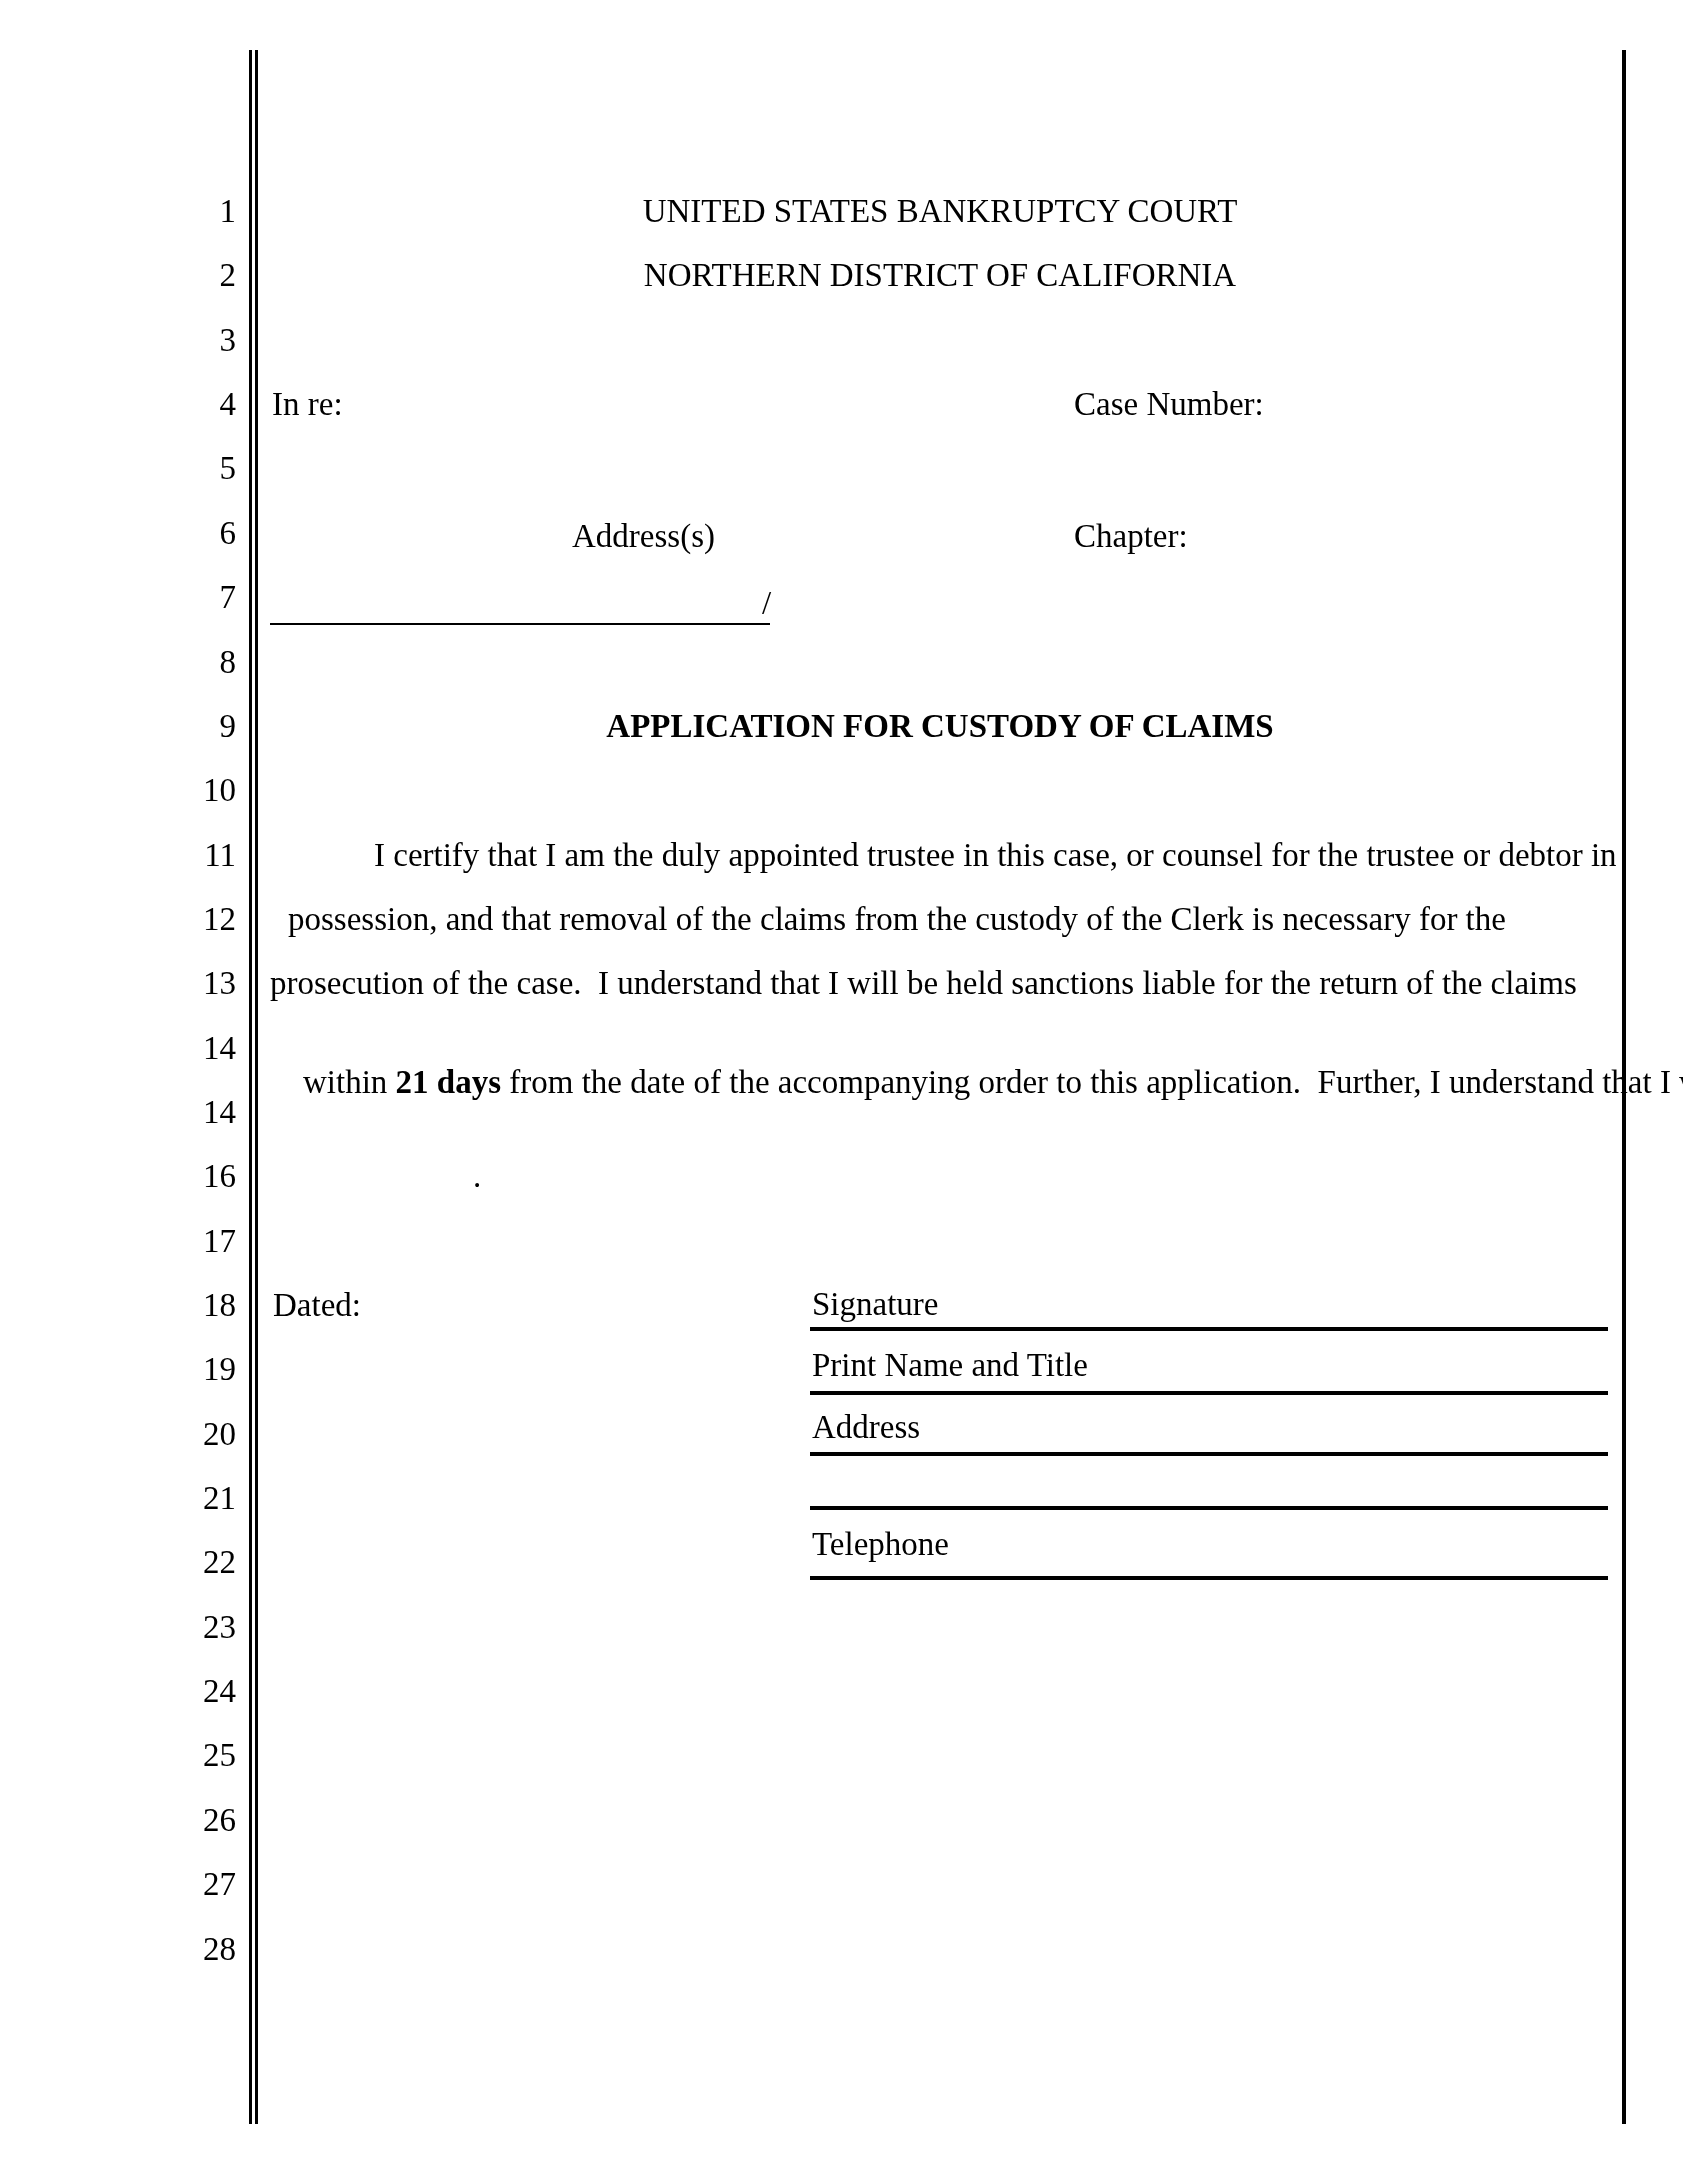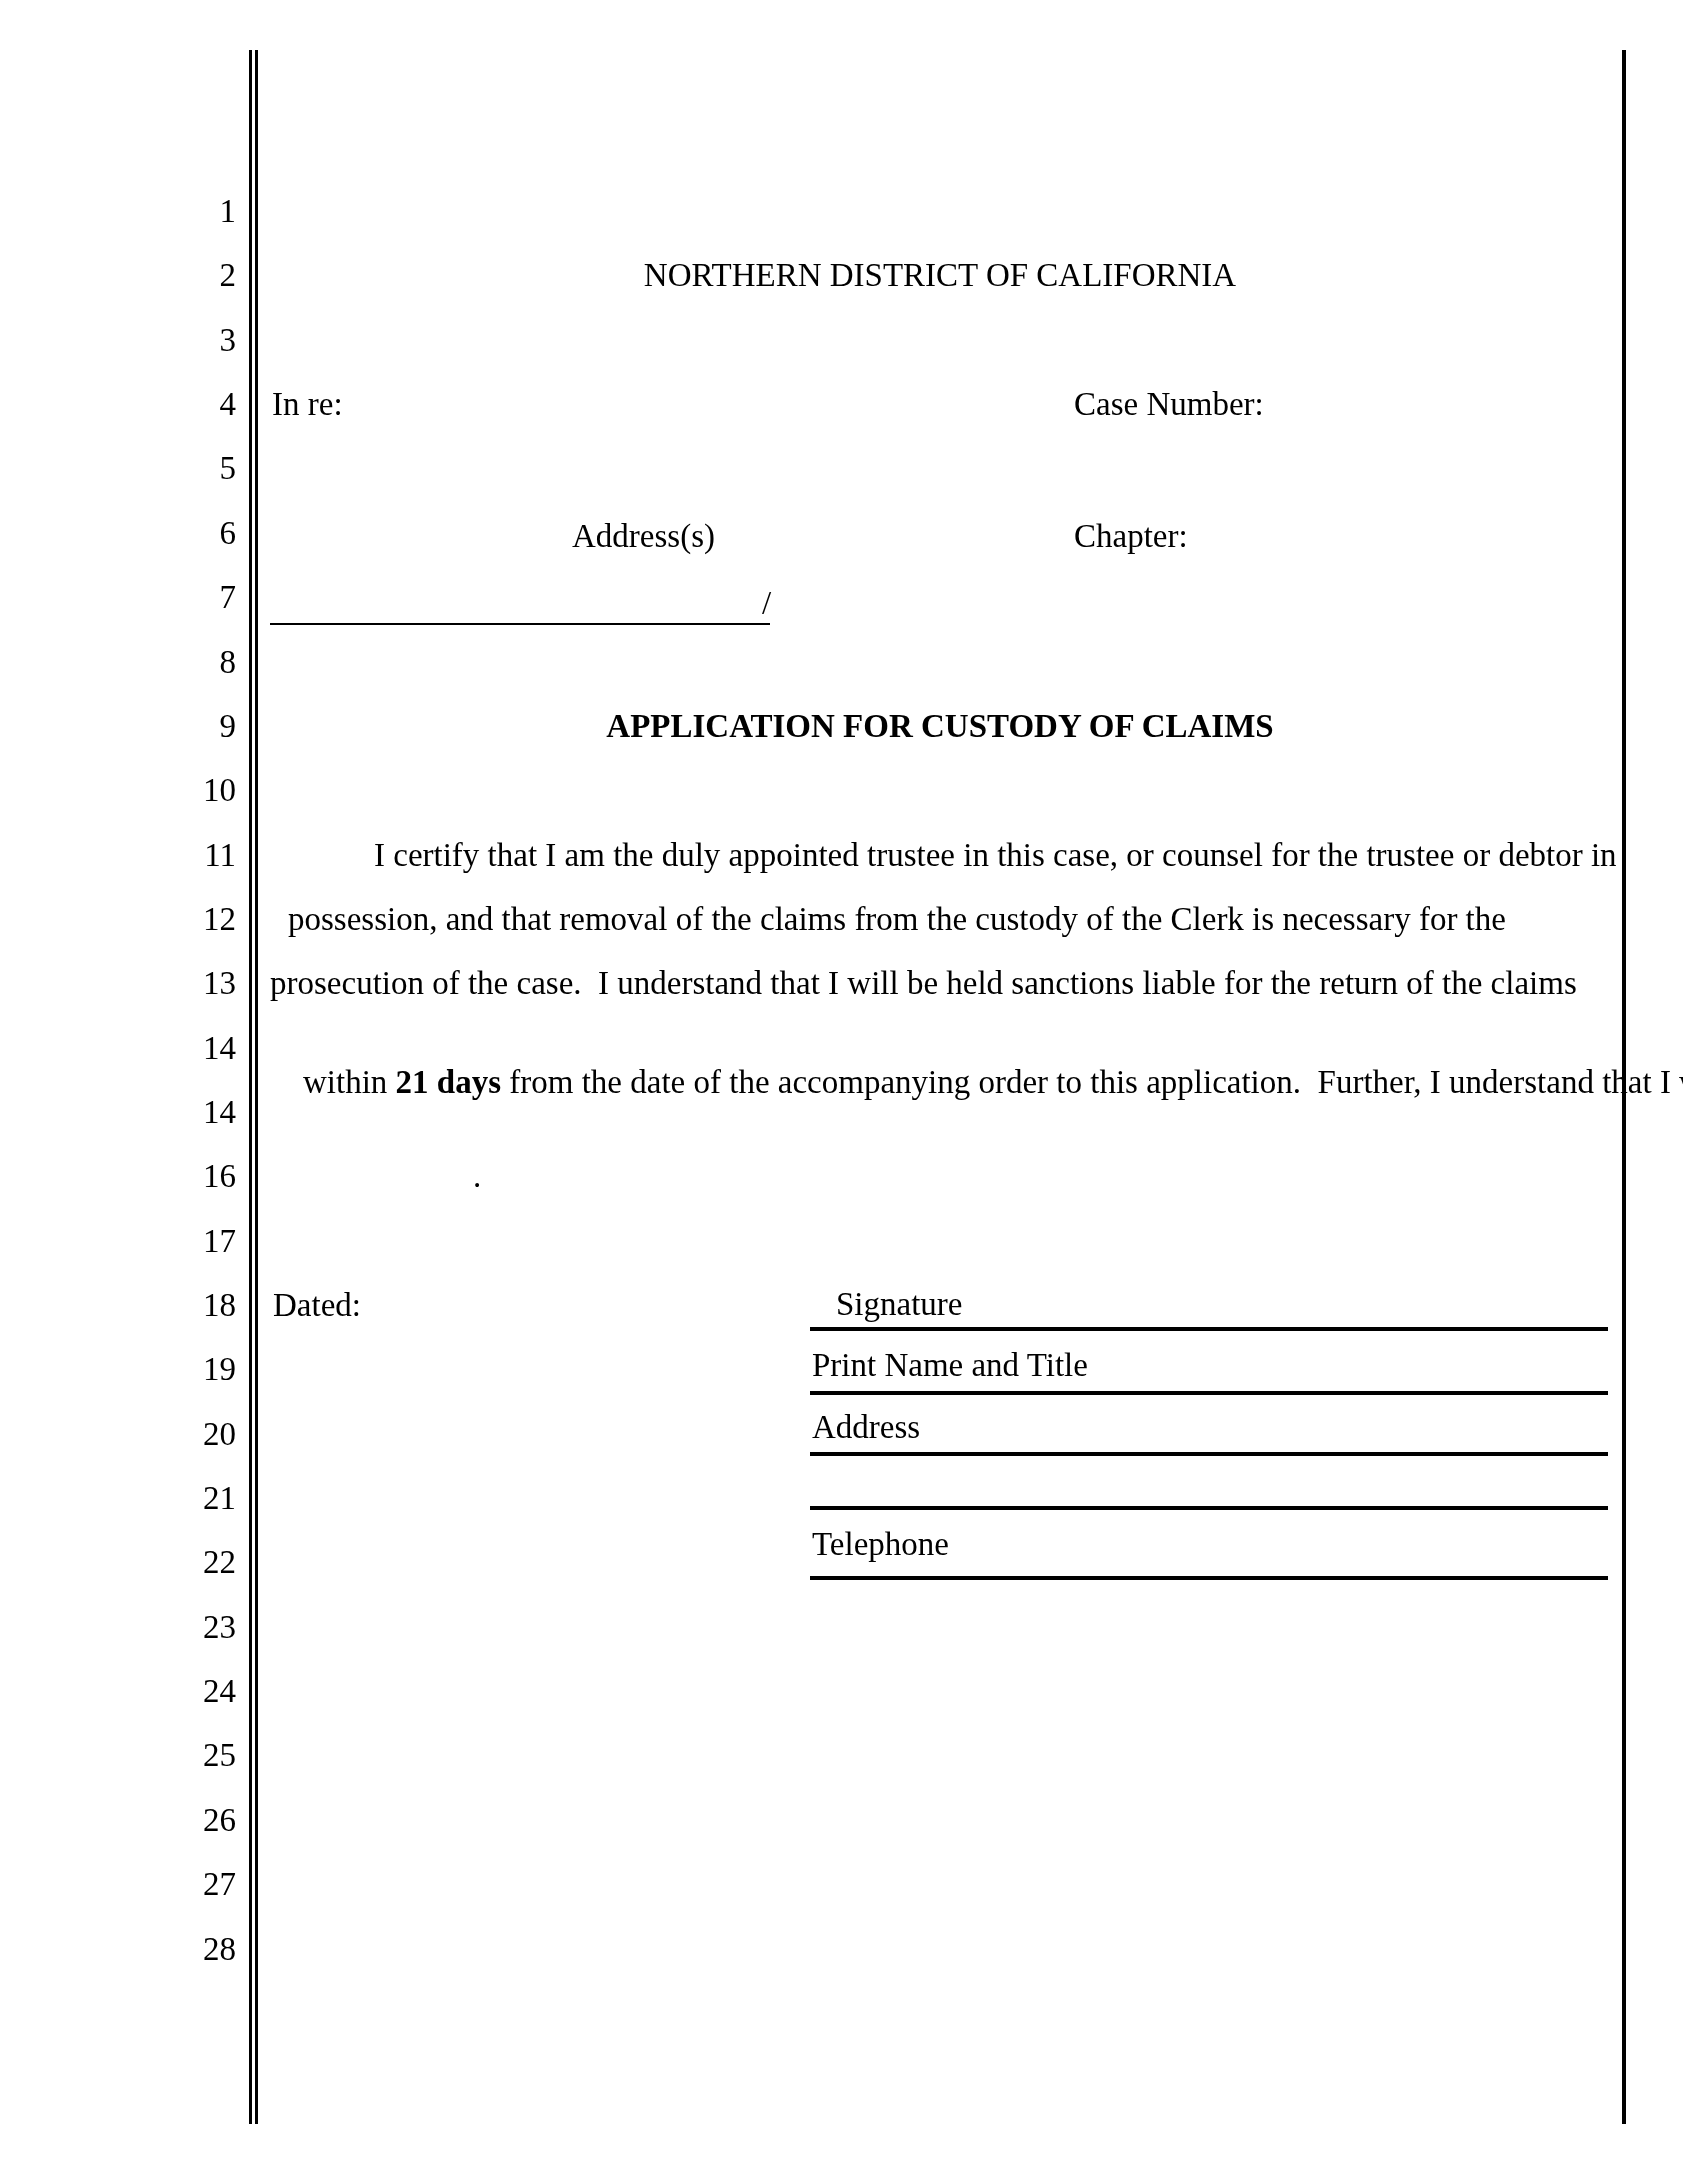--- a/index.html
+++ b/index.html
@@ -129,20 +129,21 @@
       <div class="lnum" style="top: 1481px;">21</div>
       <div class="lnum" style="top: 1545px;">22</div>
       <div class="lnum" style="top: 1610px;">23</div>
       <div class="lnum" style="top: 1674px;">24</div>
       <div class="lnum" style="top: 1738px;">25</div>
       <div class="lnum" style="top: 1803px;">26</div>
       <div class="lnum" style="top: 1867px;">27</div>
       <div class="lnum" style="top: 1932px;">28</div>
     </div>
 
+  <div class="row centered" style="top:194px;">UNITED STATES BANKRUPTCY COURT</div>
   <div class="row centered" style="top:258px;">NORTHERN DISTRICT OF CALIFORNIA</div>
 
   <div class="row" style="left:272px; top:387px;">In re:</div>
   <div class="row" style="left:1074px; top:387px;">Case Number:</div>
   <div class="row" style="left:572px; top:519px;">Address(s)</div>
   <div class="row" style="left:1074px; top:519px;">Chapter:</div>
 
   <div class="caption-divider-line"></div>
   <div class="caption-divider-slash">/</div>
 
@@ -151,21 +152,21 @@
   <div class="row centered bold" style="top:709px;">APPLICATION FOR CUSTODY OF CLAIMS</div>
   <div class="row para" style="left:288px; top:902px;">possession, and that removal of the claims from the custody of the Clerk is necessary for the</div>
   <div class="row para" style="top:966px;">prosecution of the case.  I understand that I will be held sanctions liable for the return of the claims</div>
   <div class="row para" style="top:1031px;">
     <span>within </span><span class="bold">21 days</span><span> from the date of the accompanying order to this application.  Further, I understand that I will</span>
   </div>
   <div class="row" style="left:473px; top:1159px;">.</div>
 
   <div class="row" style="left:273px; top:1288px;">Dated:</div>
 
-  <div class="sig-label" style="top:1287px;margin-left:24px;">Signature</div>
+  <div class="sig-label" style="top:1287px;">Signature</div>
   <div class="sig-line" style="top:1327px;"></div>
 
   <div class="sig-label" style="top:1348px;">Print Name and Title</div>
   <div class="sig-line" style="top:1391px;"></div>
 
   <div class="sig-label" style="top:1410px;">Address</div>
   <div class="sig-line" style="top:1452px;"></div>
 
   <div class="sig-line" style="top:1506px;"></div>
 

